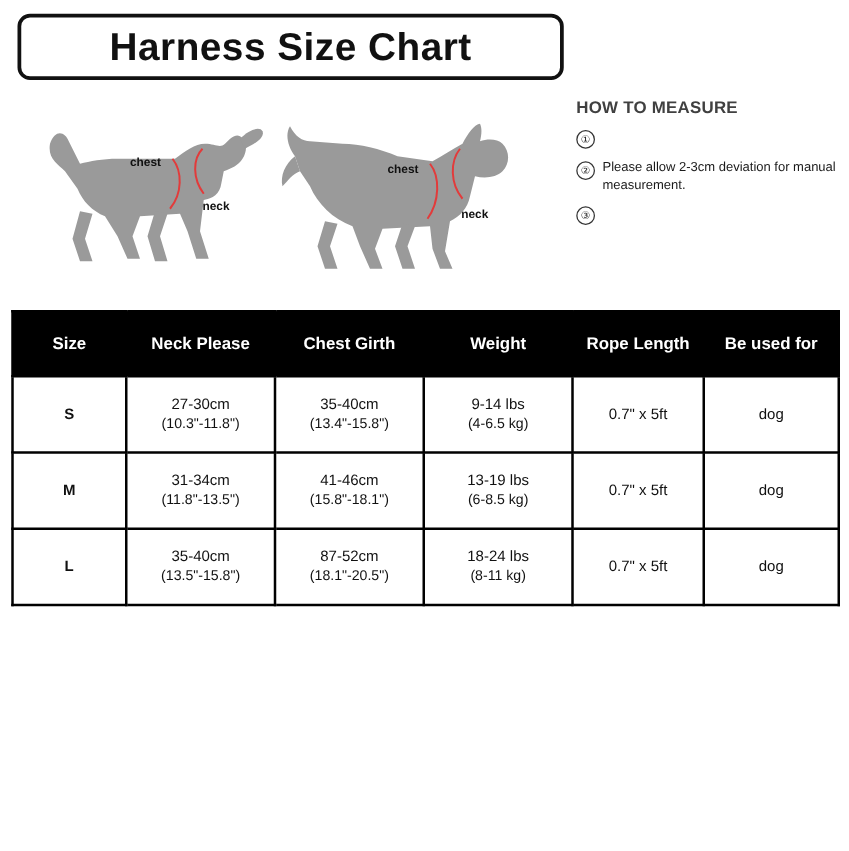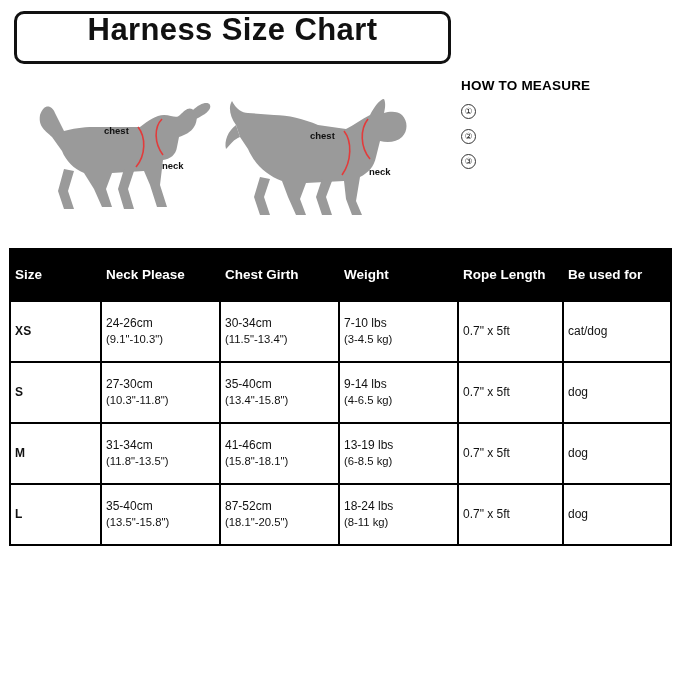--- a/index.html
+++ b/index.html
@@ -20,21 +20,21 @@
   .title-wrap {
     position: absolute;
     left: 14px;
     top: 11px;
     width: 437px;
     height: 53px;
     border: 3px solid #111111;
     border-radius: 10px;
     box-sizing: border-box;
     display: flex;
-    align-items: flex-start;
+    align-items: center;
     justify-content: center;
   }
   .title-text {
     font-size: 31px;
     font-weight: bold;
     letter-spacing: 0.4px;
     color: #111111;
     line-height: 1;
   }
 
@@ -42,21 +42,21 @@
   .howto {
     position: absolute;
     left: 461px;
     top: 78px;
     width: 208px;
   }
   .howto-title {
     font-size: 13.5px;
     font-weight: bold;
     letter-spacing: 0.2px;
-    color: #000000;
+    color: #404040;
     margin-bottom: 10px;
   }
   .howto-item {
     display: flex;
     align-items: flex-start;
     margin-bottom: 9px;
   }
   .howto-num {
     flex: 0 0 auto;
     width: 13px;
@@ -106,21 +106,21 @@
   table.chart {
     position: absolute;
     left: 9px;
     top: 248px;
     width: 661px;
     border-collapse: collapse;
     table-layout: fixed;
   }
   table.chart th, table.chart td {
     border: 2px solid #000000;
-    text-align: left;
+    text-align: center;
     vertical-align: middle;
   }
   table.chart thead th {
     background: #000000;
     color: #ffffff;
     font-size: 13.5px;
     font-weight: bold;
     height: 46px;
     padding: 2px 4px;
     line-height: 1.15;
@@ -156,20 +156,21 @@
 
 <div class="howto">
   <div class="howto-title">HOW TO MEASURE</div>
 
   <div class="howto-item">
     <div class="howto-num">①</div>
   </div>
 
   <div class="howto-item">
     <div class="howto-num">②</div>
+    <div class="howto-text">Please allow 2-3cm deviation for manual measurement.</div>
   </div>
 
   <div class="howto-item">
     <div class="howto-num">③</div>
   </div>
 </div>
 
 <div class="illus">
 
   <svg class="dog-svg" width="190" height="140" viewBox="0 0 190 140">
@@ -223,37 +224,20 @@
       <th>Size</th>
       <th>Neck Please</th>
       <th>Chest Girth</th>
       <th>Weight</th>
       <th>Rope Length</th>
       <th>Be used for</th>
     </tr>
   </thead>
   <tbody>
 
-    <tr>
-      <td class="size-cell">XS</td>
-      <td>
-        <span class="main-v">24-26cm</span>
-        <span class="sub">(9.1"-10.3")</span>
-      </td>
-      <td>
-        <span class="main-v">30-34cm</span>
-        <span class="sub">(11.5"-13.4")</span>
-      </td>
-      <td>
-        <span class="main-v">7-10 lbs</span>
-        <span class="sub">(3-4.5 kg)</span>
-      </td>
-      <td>0.7" x 5ft</td>
-      <td>cat/dog</td>
-    </tr>
 
     <tr>
       <td class="size-cell">S</td>
       <td>
         <span class="main-v">27-30cm</span>
         <span class="sub">(10.3"-11.8")</span>
       </td>
       <td>
         <span class="main-v">35-40cm</span>
         <span class="sub">(13.4"-15.8")</span>

